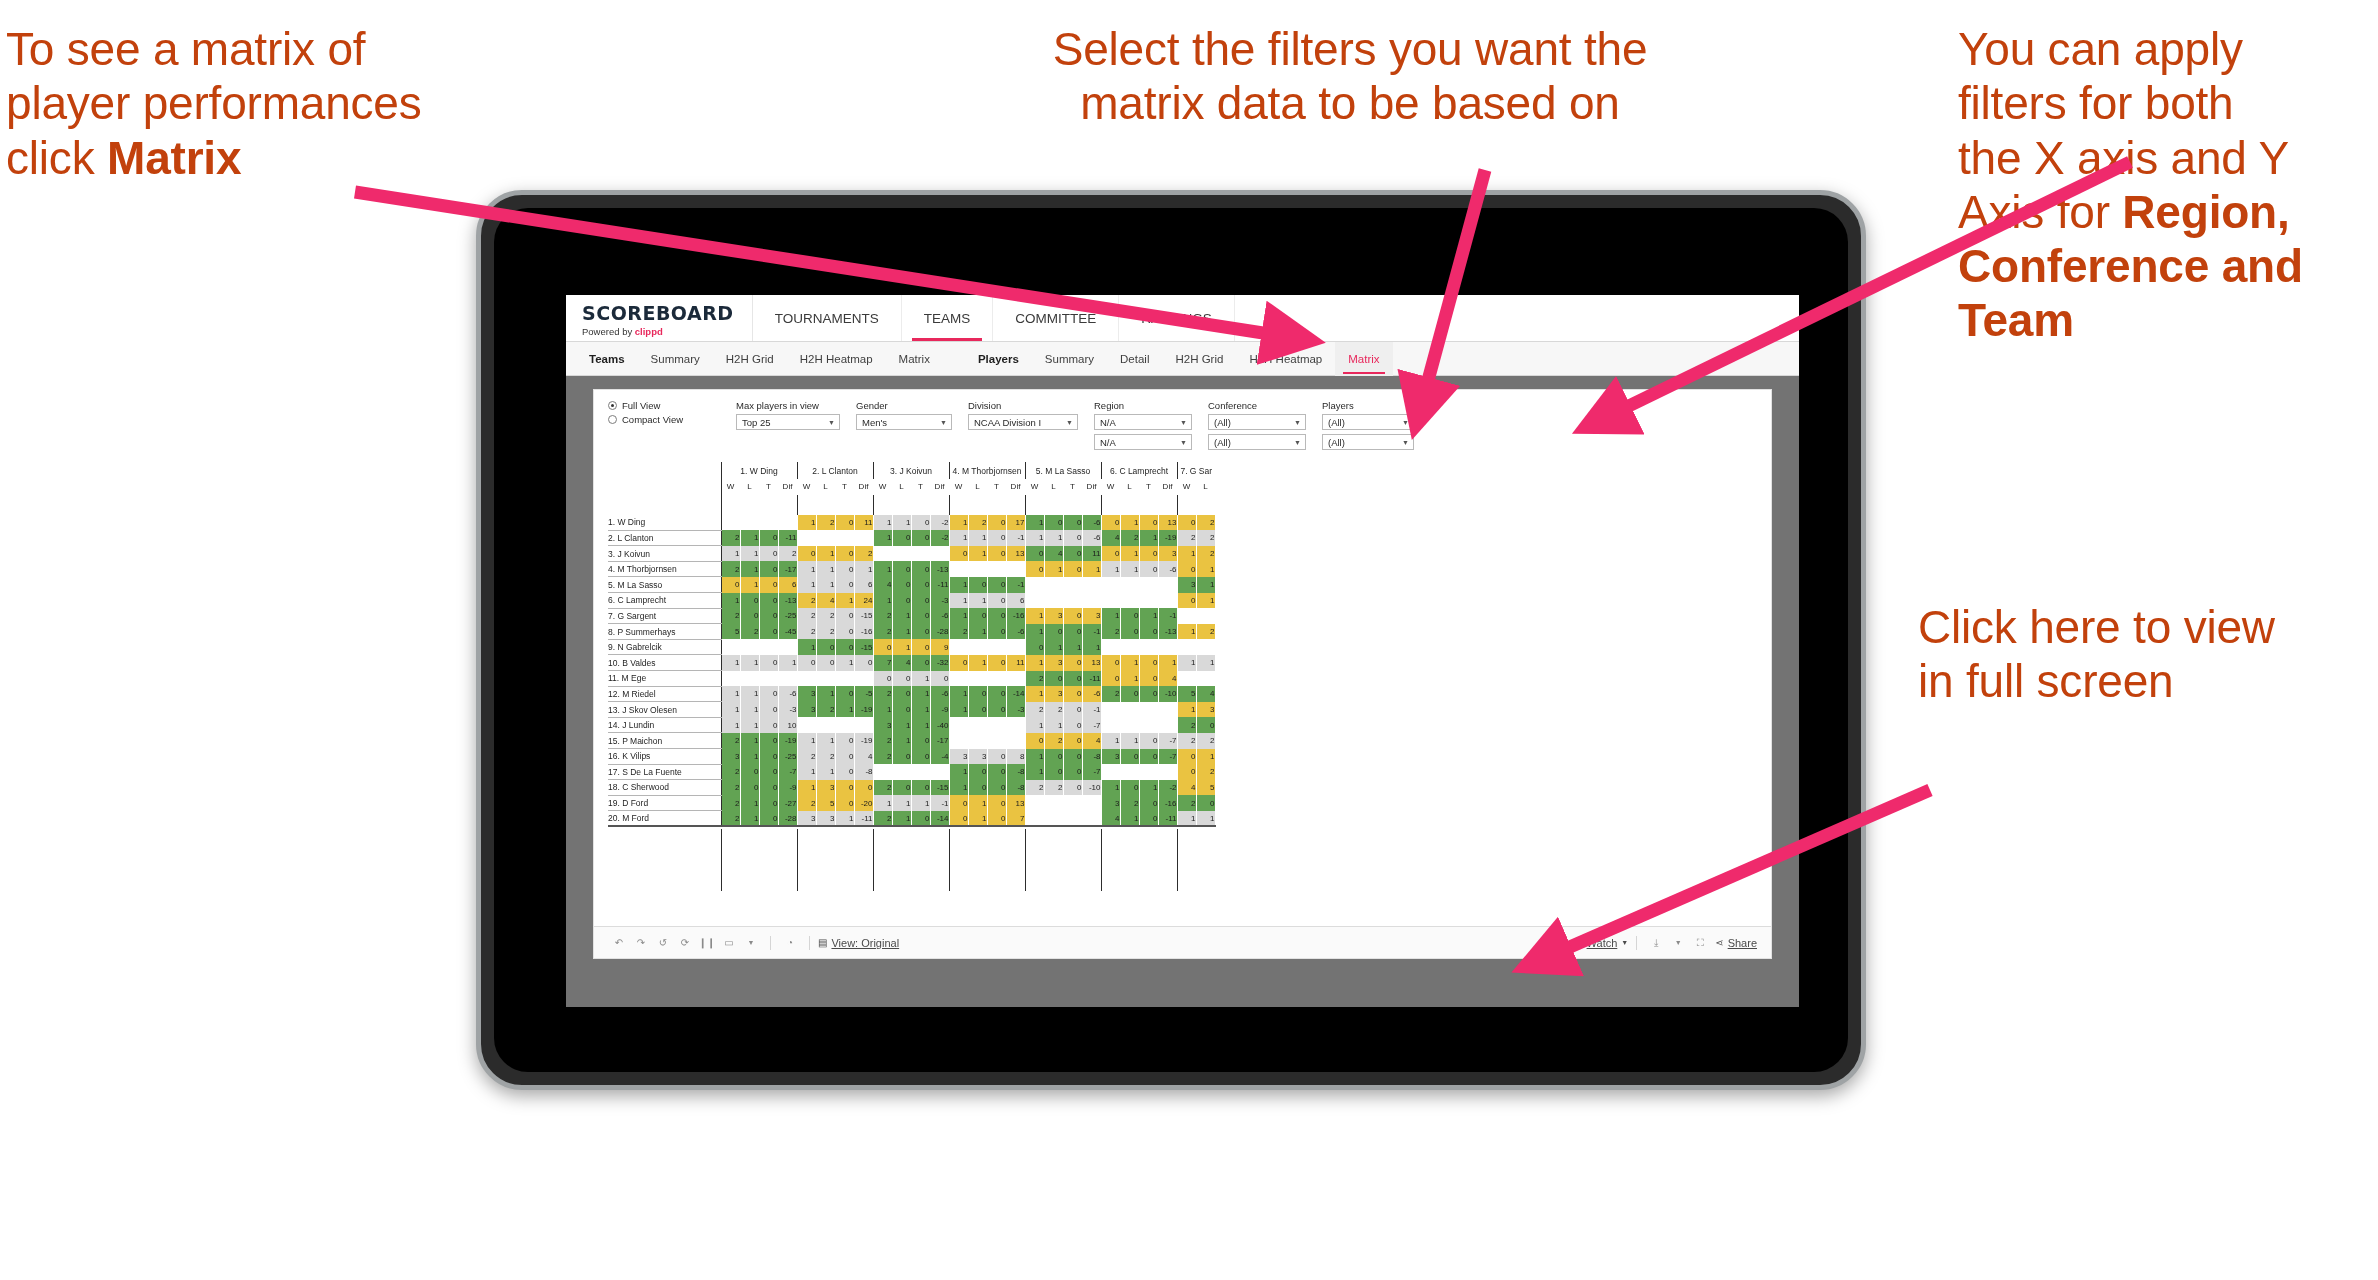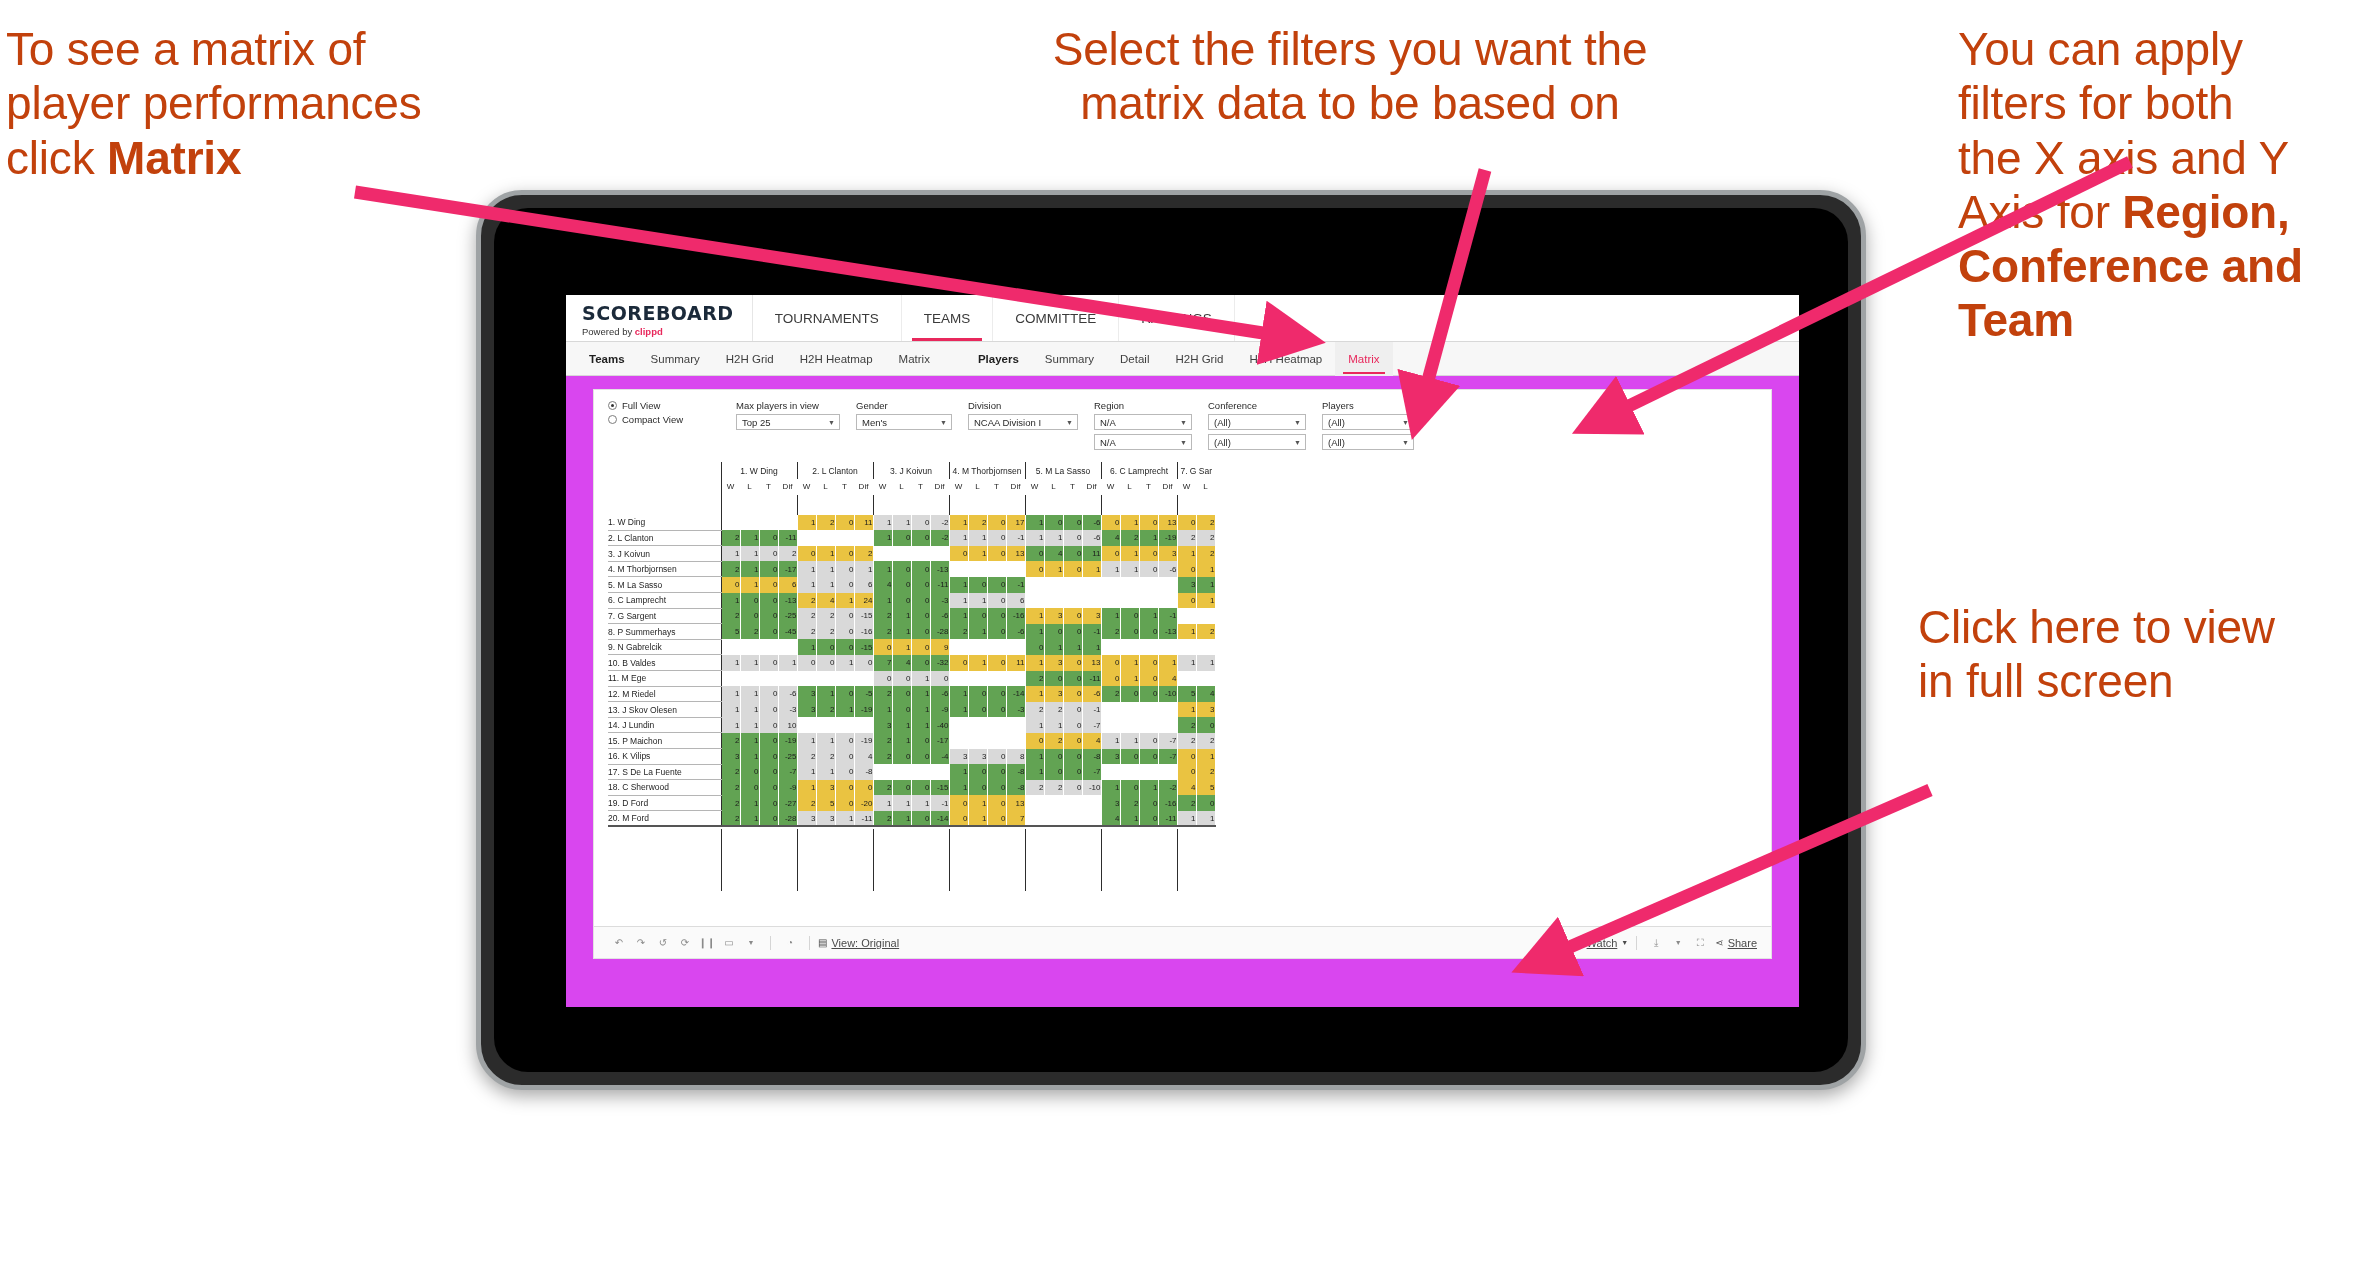--- a/index.html
+++ b/index.html
@@ -85,21 +85,21 @@
   }
   .sub-nav .sb.hd { font-weight:700; color:#1f1f1f; }
   .sub-nav .sb.act { color:#e8285c; background:#efefef; }
   .sub-nav .sb.act::after {
     content:""; position:absolute; left:8px; right:8px; bottom:2px; height:2px; background:#e8285c;
   }
   .sub-nav .sp { width:22px; }
 
   
   .viz-body {
-    position:relative; height: 631px; background:#d946ef; padding: 14px 28px 0 28px;
+    position:relative; height: 631px; background:#737373; padding: 14px 28px 0 28px;
   }
   .sheet {
     background:#fff; height: 568px; width:100%; position:relative; overflow:hidden;
     box-shadow:0 0 0 1px #e2e2e2;
   }
 
   
   .filters { display:flex; padding: 10px 14px 4px 14px; gap: 0; }
   .fcol { margin-right: 16px; }
   .fcol.views { width:112px; }

